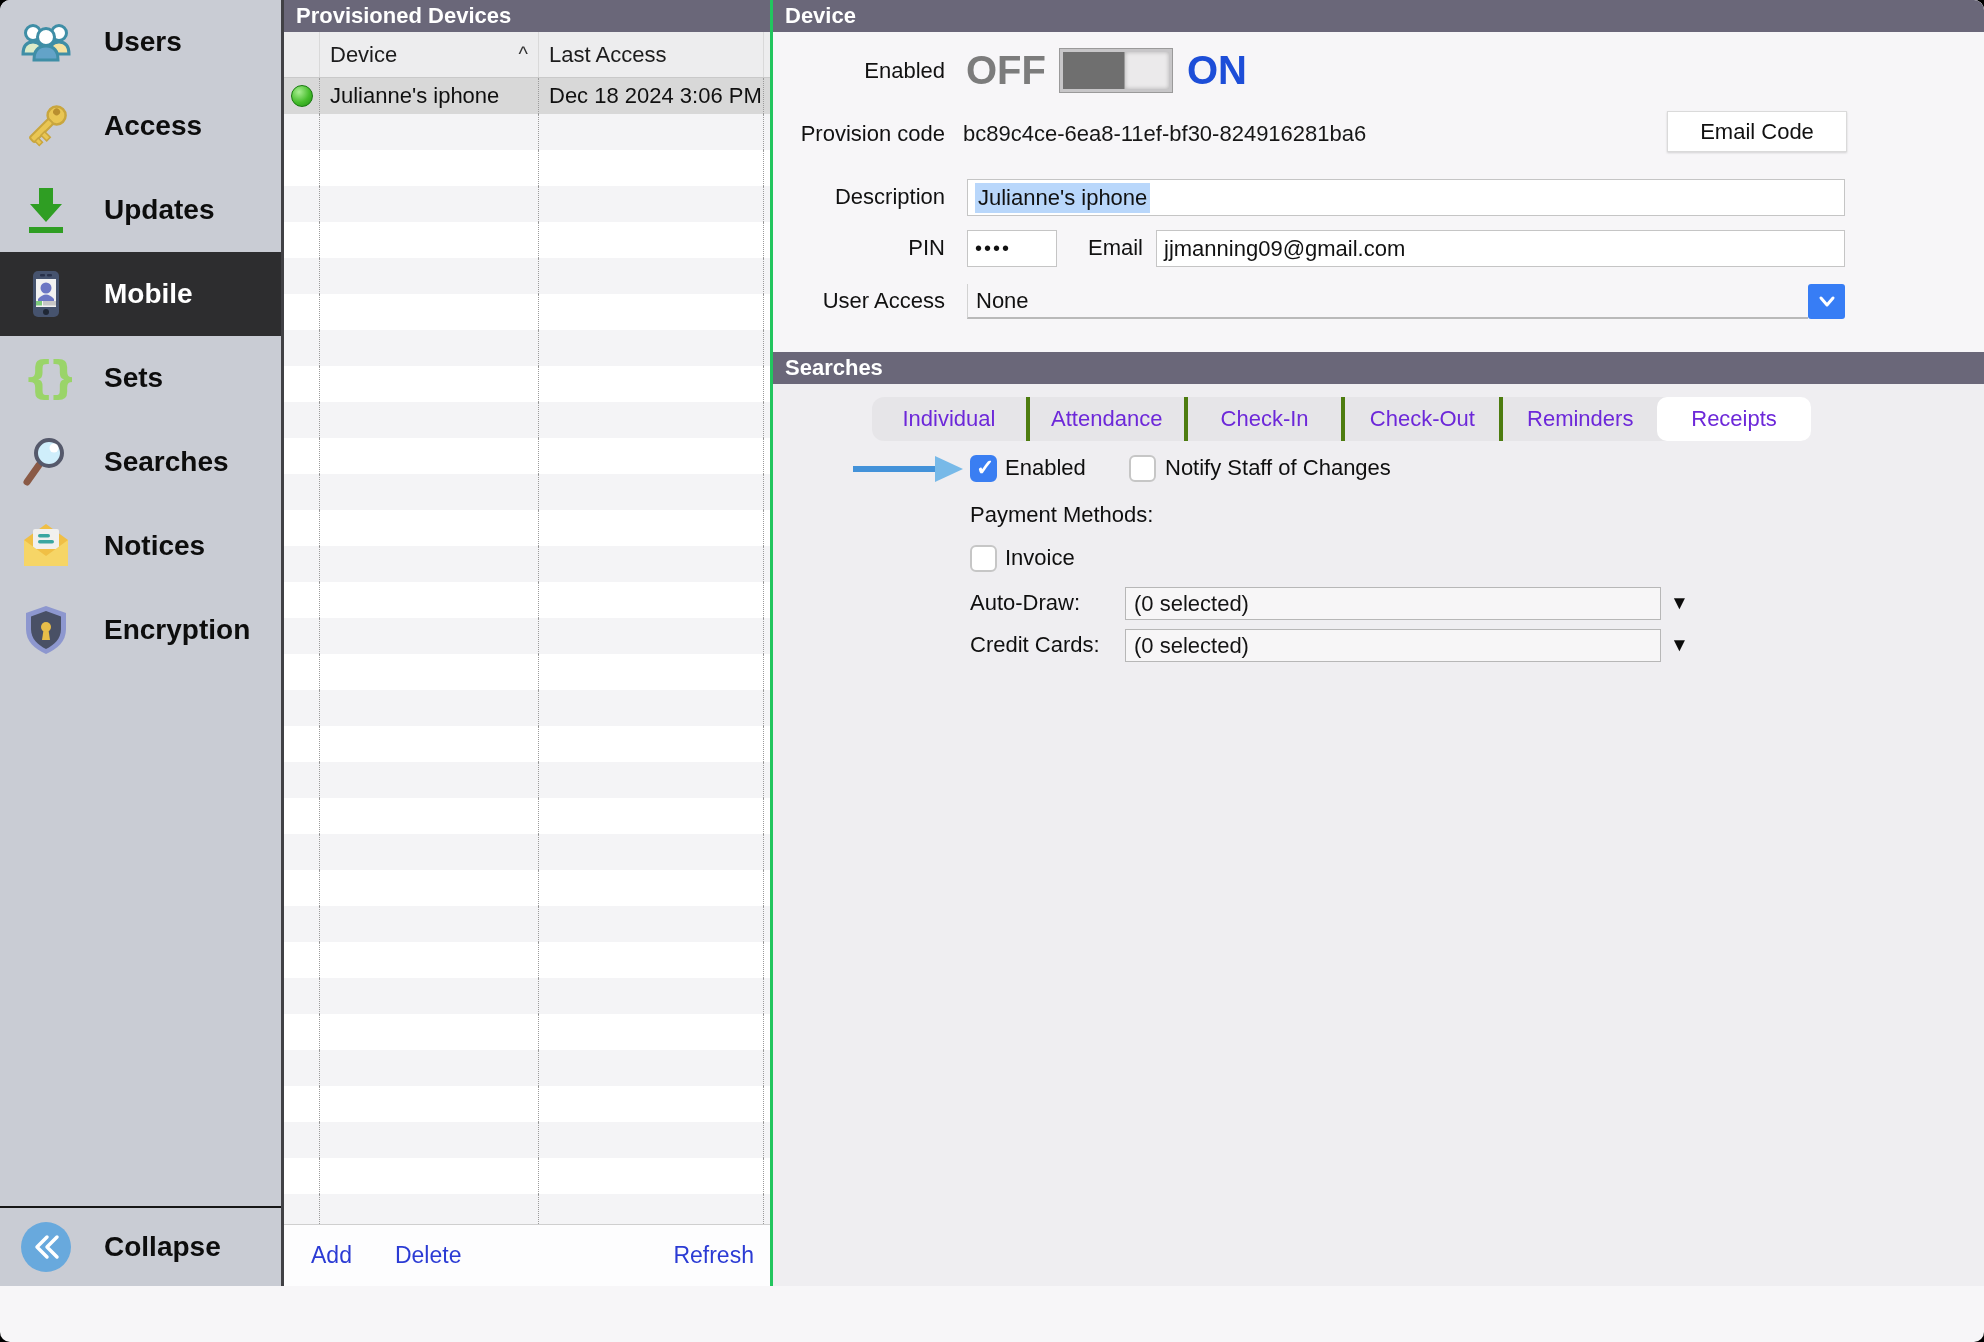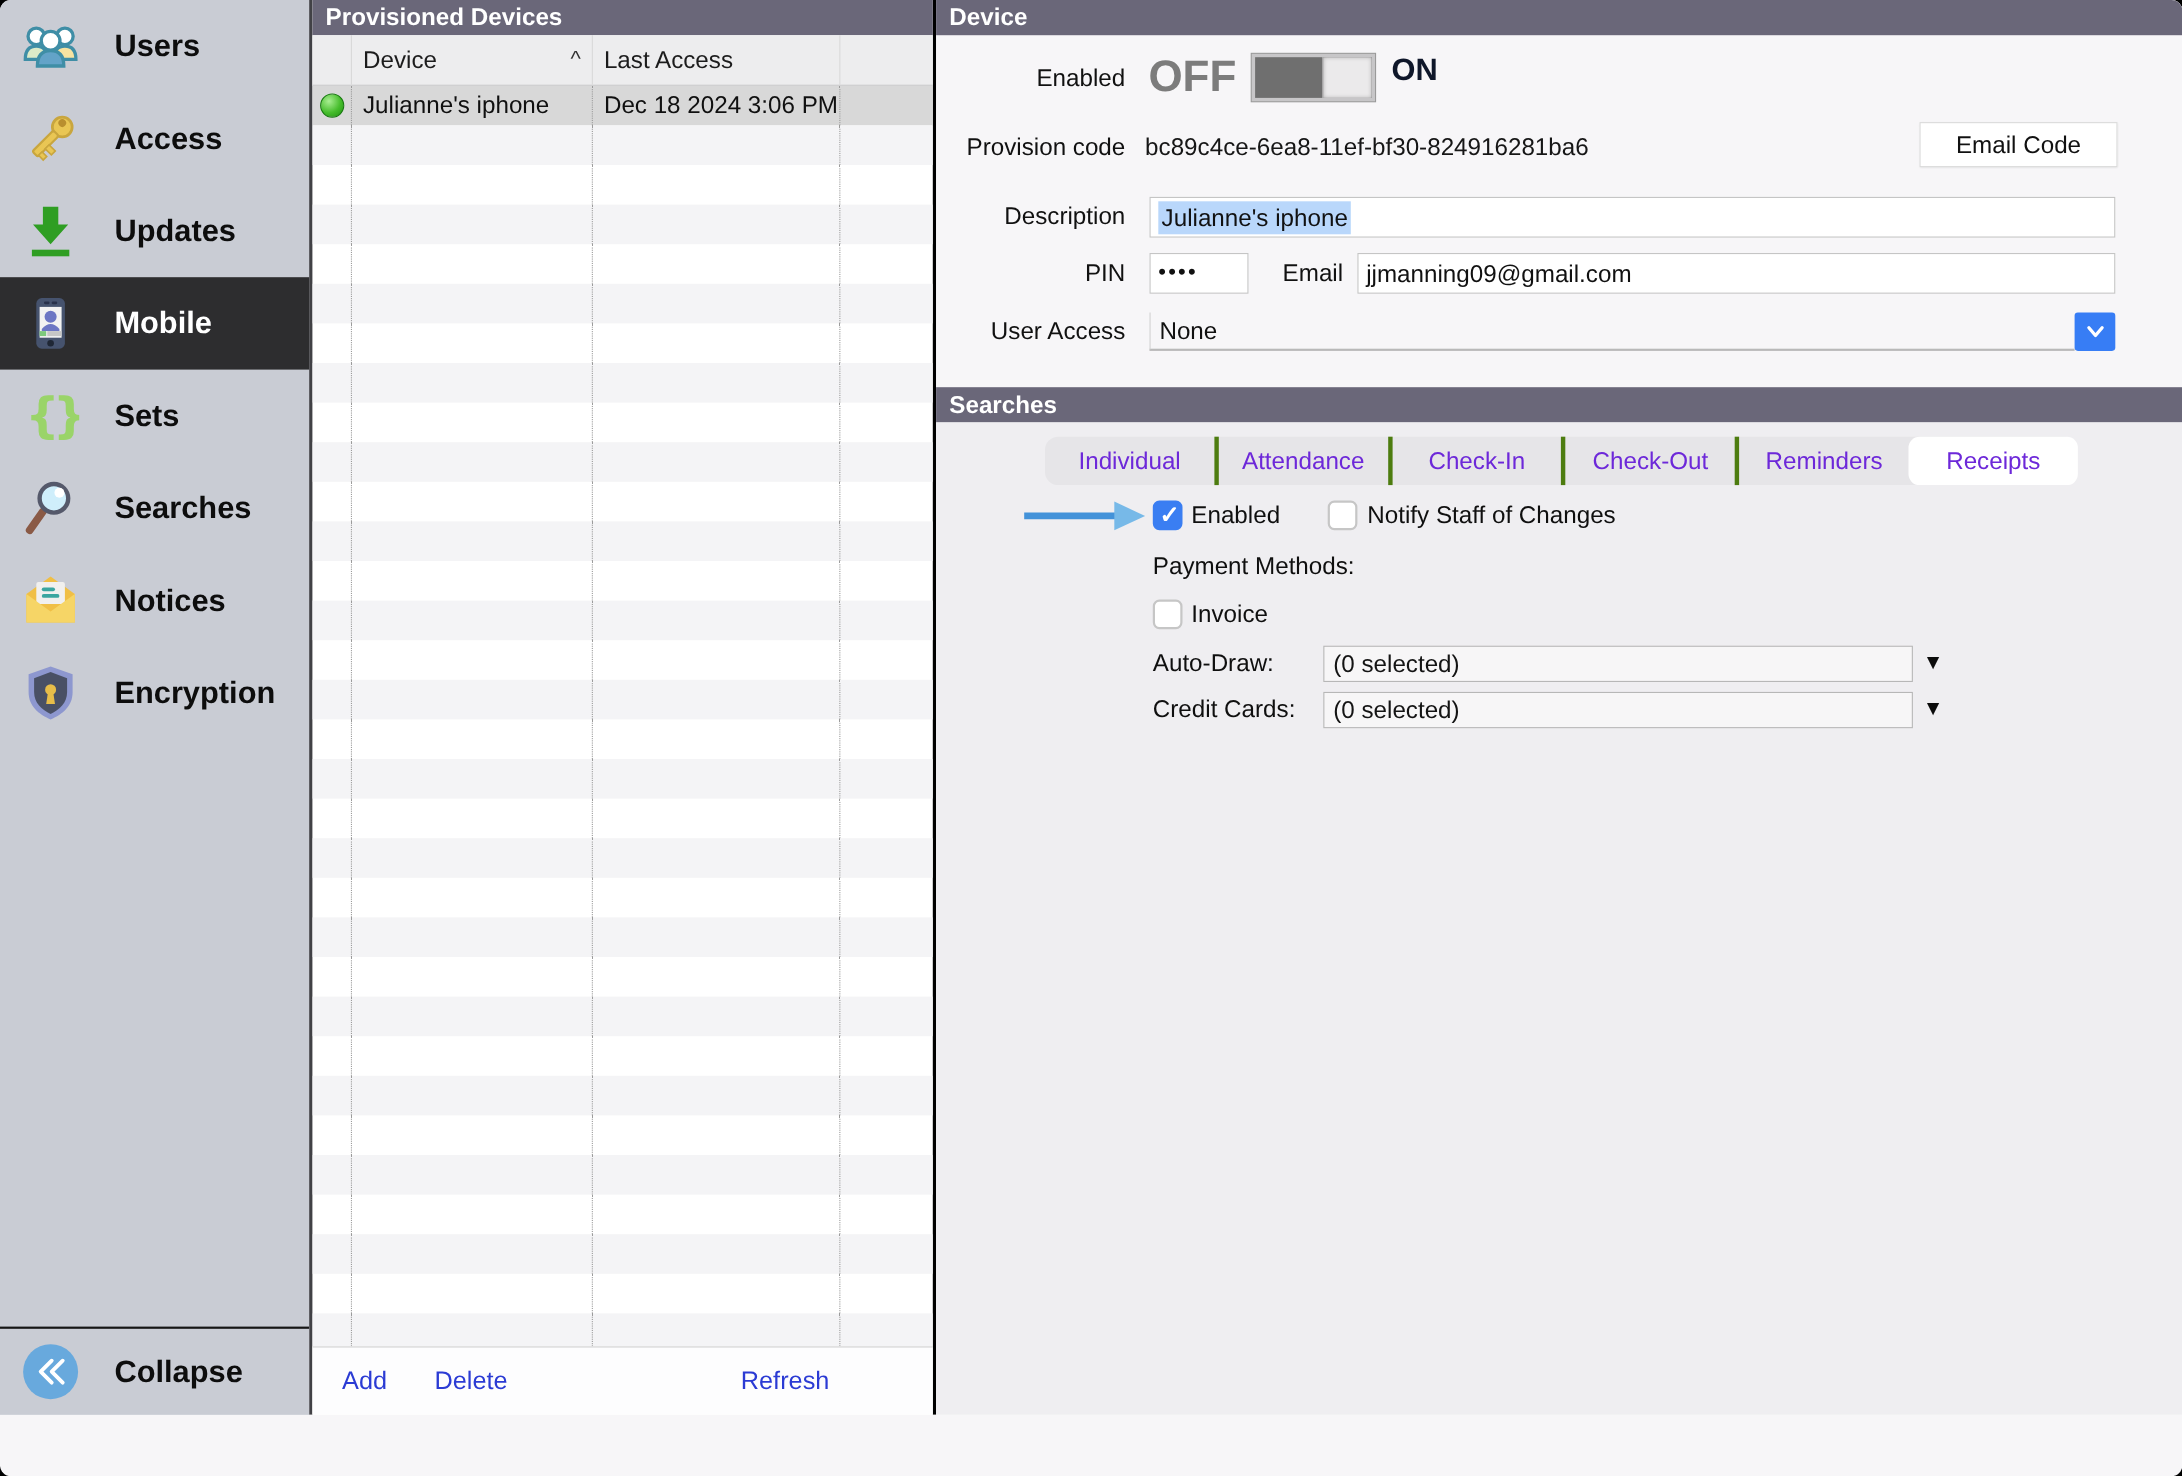--- a/index.html
+++ b/index.html
@@ -20,22 +20,22 @@
   .sidebar { position:relative; width:281px; background:#c9ccd4; flex:none; }
   .nav-item { height:84px; display:flex; align-items:center; padding-left:20px; gap:32px; cursor:default; }
   .nav-item .ic { width:52px; height:52px; flex:none; display:flex; align-items:center; justify-content:center; }
   .nav-item .lbl { font-size:28px; font-weight:bold; color:#0d0d0d; }
   .nav-item.selected { background:#2d2d2f; }
   .nav-item.selected .lbl { color:#ffffff; }
   .sidebar-footer { position:absolute; left:0; right:0; bottom:0; height:80px; border-top:2px solid #161616;
                     display:flex; align-items:center; padding-left:20px; gap:32px; background:#c9ccd4; }
 
   
-  .middle { width:570px; flex:none; display:flex; flex-direction:column;
-            border-left:3px solid #414145; border-right:3px solid #000000; background:#fff; }
+  .middle { width:492px; flex:none; display:flex; flex-direction:column;
+            border-left:3px solid #414145; border-right:3px solid #22c55e; background:#fff; }
   .panel-header { height:32px; background:#6a6779; color:#fff; font-size:22px; font-weight:bold;
                   display:flex; align-items:center; padding-left:12px; flex:none; }
   .table-head { height:46px; background:#ededee; border-bottom:1px solid #c9c9c9; display:flex; flex:none; }
   .th { display:flex; align-items:center; font-size:22px; color:#1c1c1c; border-right:1px solid #d9d9d9; }
   .th-status { width:36px; } .th-device { width:219px; padding:0 10px; justify-content:space-between; }
   .th-last { width:225px; padding-left:10px; } .th-rest { flex:1; border-right:none; }
   .sort-char { font-size:20px; color:#333; }
   .table-body { flex:1; overflow:hidden; }
   .t-row { height:36px; display:flex; }
   .t-row:nth-child(even) { background:#f4f4f6; }
@@ -54,21 +54,21 @@
 
   
   .right { position:relative; flex:1; background:#f7f6f8; }
   .dev-header { position:absolute; left:0; top:0; width:100%; }
   .feat-header { position:absolute; left:0; top:352px; width:100%; }
   .feat-content { position:absolute; left:0; top:384px; right:0; bottom:0; background:#efeef1; }
 
   .flabel { position:absolute; left:0; width:172px; text-align:right; font-size:22px; color:#111; }
   .fvalue { position:absolute; font-size:22px; color:#161616; }
   .off-text { position:absolute; left:193px; top:48px; font-size:40px; font-weight:bold; color:#7c7c7c; }
-  .on-text  { position:absolute; left:414px; top:48px; font-size:28px; font-weight:bold; color:#0f172a; }
+  .on-text  { position:absolute; left:414px; top:48px; font-size:40px; font-weight:bold; color:#1d4ed8; }
   .toggle { position:absolute; left:287px; top:49px; width:112px; height:43px;
             border:3px solid #c7c6c8; outline:1px solid #9a9a9a; background:#6f6f6f; }
   .toggle .knob { position:absolute; right:0; top:0; bottom:0; width:42%; background:#ebeaeb;
                   border-left:1px solid #9b9b9b; box-shadow:inset 0 0 4px rgba(0,0,0,.25); }
   .email-code-btn { position:absolute; left:894px; top:111px; width:180px; height:41px; background:#fff;
                     border:1px solid #dadada; border-radius:0; box-shadow:0 1px 2px rgba(0,0,0,.15);
                     font-size:22px; color:#111; display:flex; align-items:center; justify-content:center; cursor:pointer; }
   .field { position:absolute; background:#fff; border:1px solid #c5c5c5; font-size:22px; color:#111;
            display:flex; align-items:center; padding-left:7px; }
   .sel-text { background:#b9d7fb; padding:2px 3px; }

